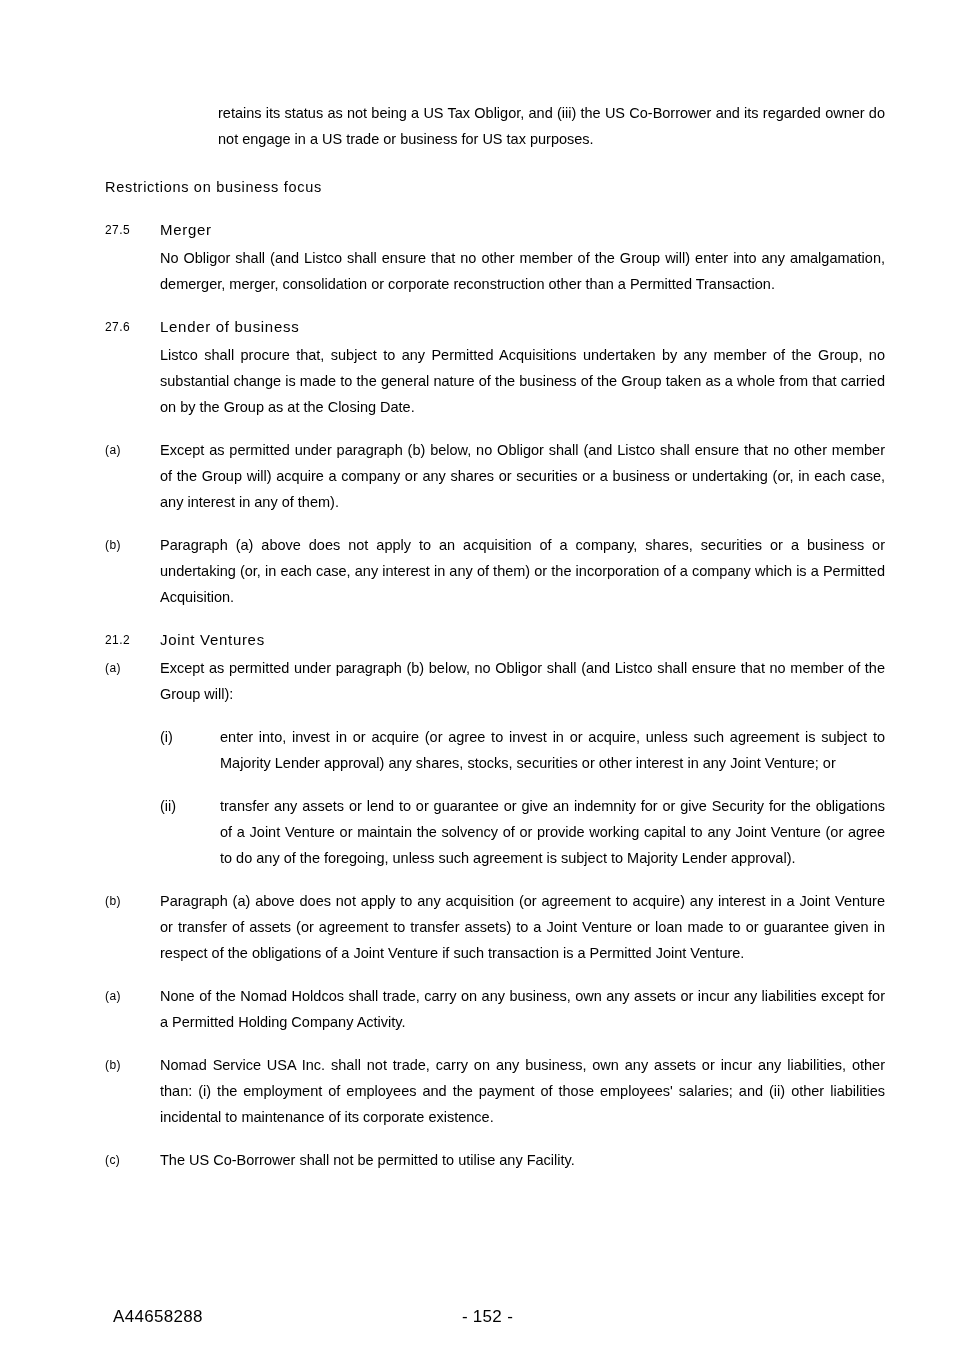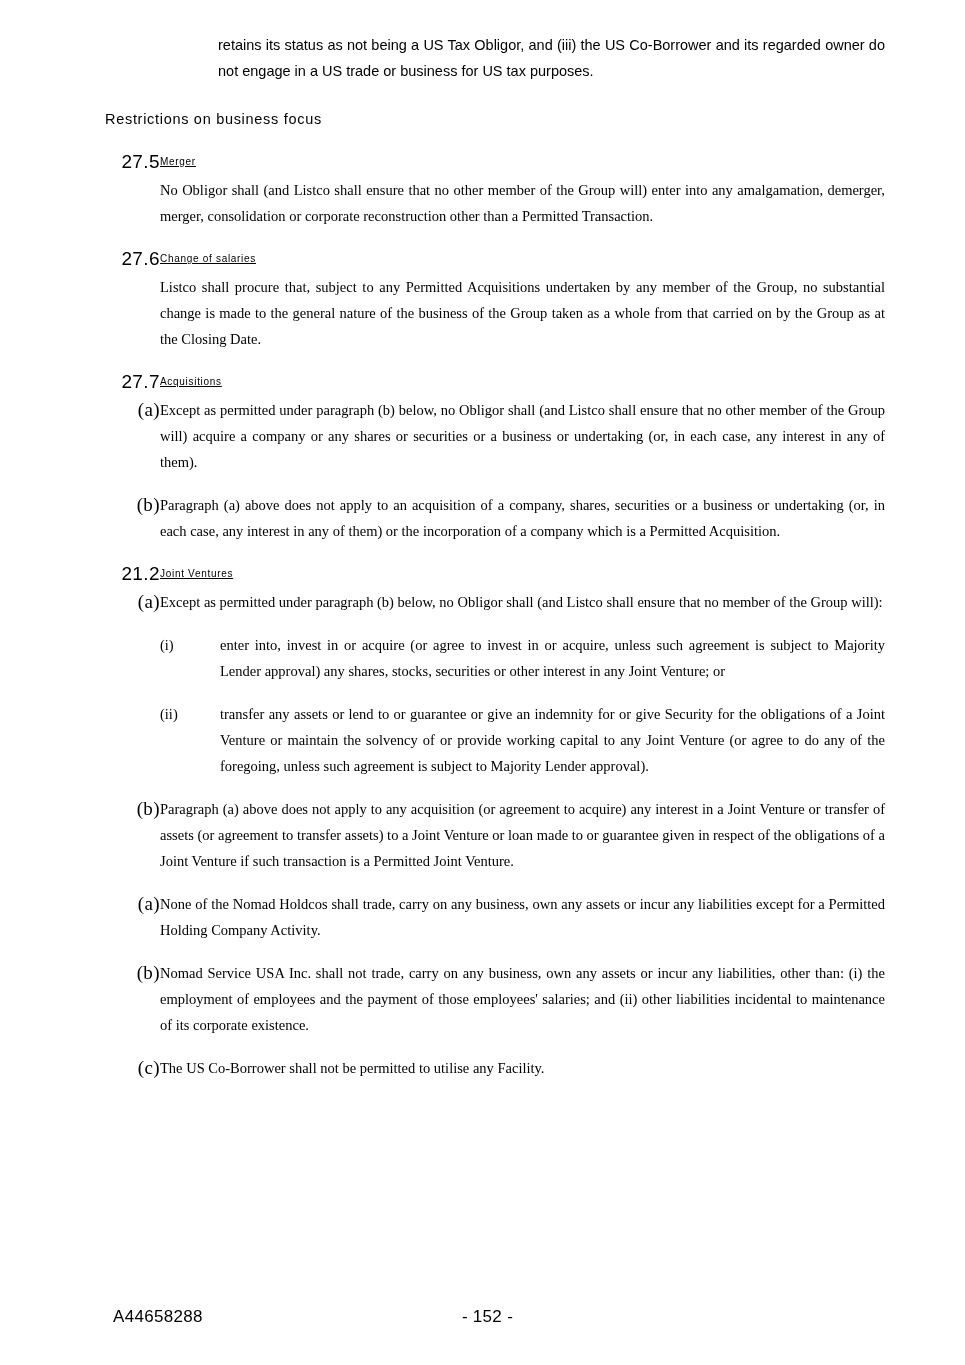--- a/index.html
+++ b/index.html
@@ -12,49 +12,46 @@
     height: 1365px;
     font-family: "Liberation Sans", sans-serif;
     color: #000000;
     position: relative;
   }
   .page {
     position: relative;
     width: 965px;
     height: 1365px;
     box-sizing: border-box;
-    padding: 32px 80px 40px 105px;
+    padding: 100px 80px 40px 105px;
   }
   .para {
     display: flex;
     align-items: flex-start;
     margin-bottom: 17px;
-    font-family: Liberation Serif, serif;
   }
   .num {
     width: 55px;
     flex: 0 0 55px;
-    font-size: 19px;
+    font-size: 12px;
     line-height: 26px;
     letter-spacing: 0.4px;
-    text-align: right;
   }
   .body-text {
     flex: 1 1 auto;
     font-size: 14.5px;
     line-height: 26px;
     text-align: justify;
     text-justify: inter-word;
   }
   .heading-text {
     flex: 1 1 auto;
-    font-size: 10px;
+    font-size: 15px;
     line-height: 26px;
     letter-spacing: 0.7px;
-    text-decoration: underline;
   }
   .head-block {
     display: flex;
     align-items: flex-start;
     margin-bottom: 2px;
   }
   .section-title {
     font-size: 14.5px;
     line-height: 26px;
     letter-spacing: 0.7px;
@@ -116,31 +113,27 @@
     <div class="num">27.5</div>
     <div class="heading-text">Merger</div>
   </div>
   <div class="para">
     <div class="num"></div>
     <div class="body-text">No Obligor shall (and Listco shall ensure that no other member of the Group will) enter into any amalgamation, demerger, merger, consolidation or corporate reconstruction other than a Permitted Transaction.</div>
   </div>
 
   <div class="head-block">
     <div class="num">27.6</div>
-    <div class="heading-text">Change of salaries</div>
+    <div class="heading-text">Lender of business</div>
   </div>
   <div class="para">
     <div class="num"></div>
     <div class="body-text">Listco shall procure that, subject to any Permitted Acquisitions undertaken by any member of the Group, no substantial change is made to the general nature of the business of the Group taken as a whole from that carried on by the Group as at the Closing Date.</div>
   </div>
 
-  <div class="head-block">
-    <div class="num">27.7</div>
-    <div class="heading-text">Acquisitions</div>
-  </div>
   <div class="para">
     <div class="num">(a)</div>
     <div class="body-text">Except as permitted under paragraph (b) below, no Obligor shall (and Listco shall ensure that no other member of the Group will) acquire a company or any shares or securities or a business or undertaking (or, in each case, any interest in any of them).</div>
   </div>
   <div class="para">
     <div class="num">(b)</div>
     <div class="body-text">Paragraph (a) above does not apply to an acquisition of a company, shares, securities or a business or undertaking (or, in each case, any interest in any of them) or the incorporation of a company which is a Permitted Acquisition.</div>
   </div>
 
   <div class="head-block">

